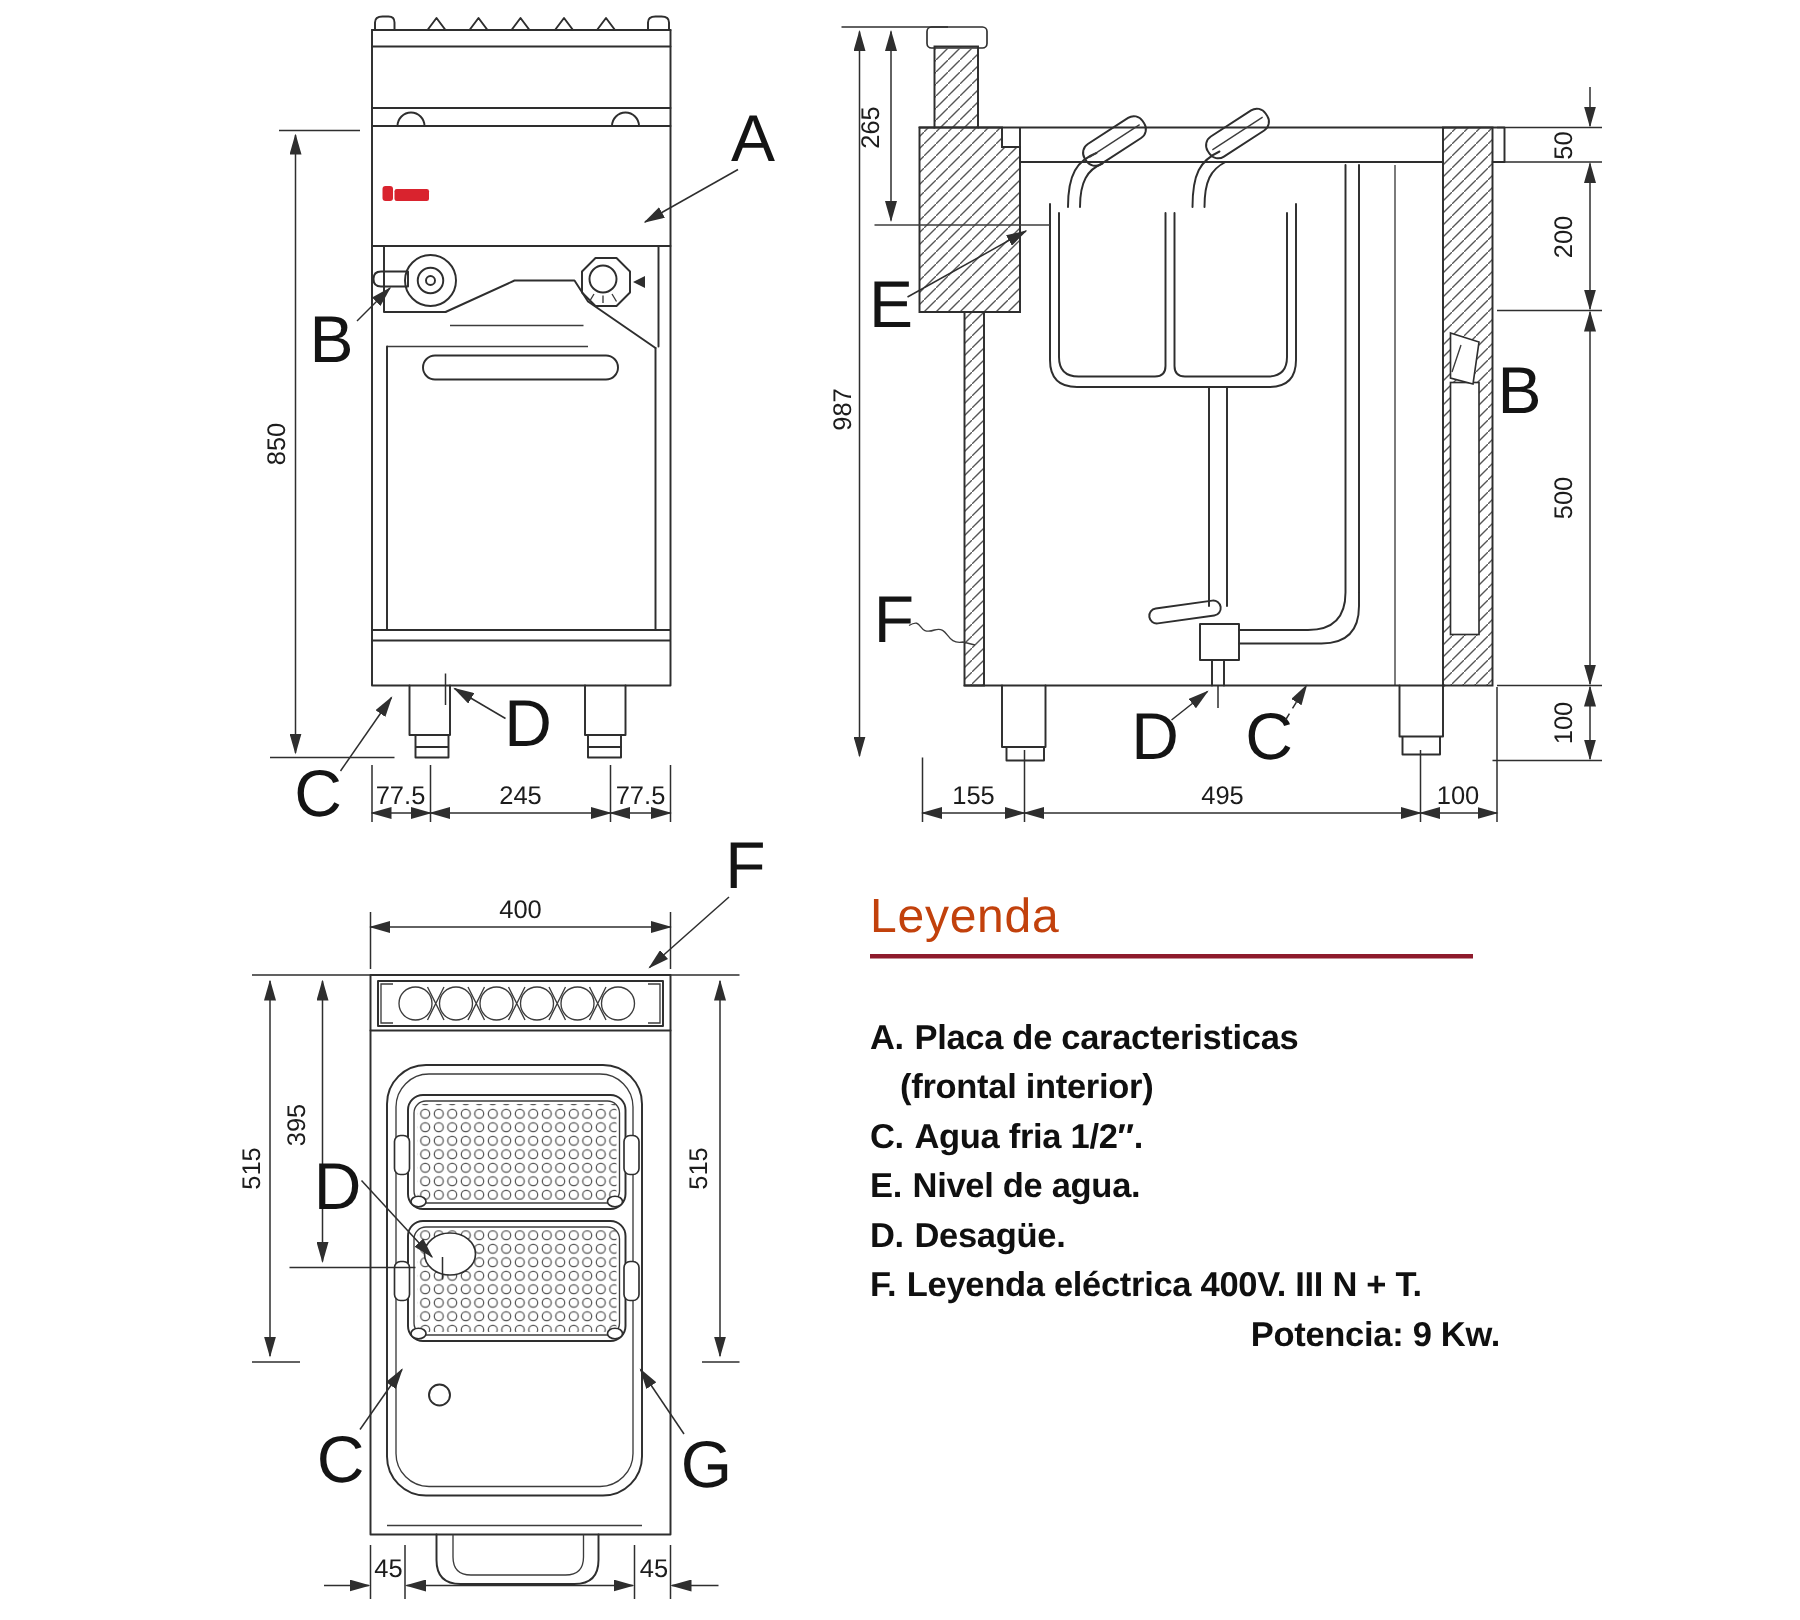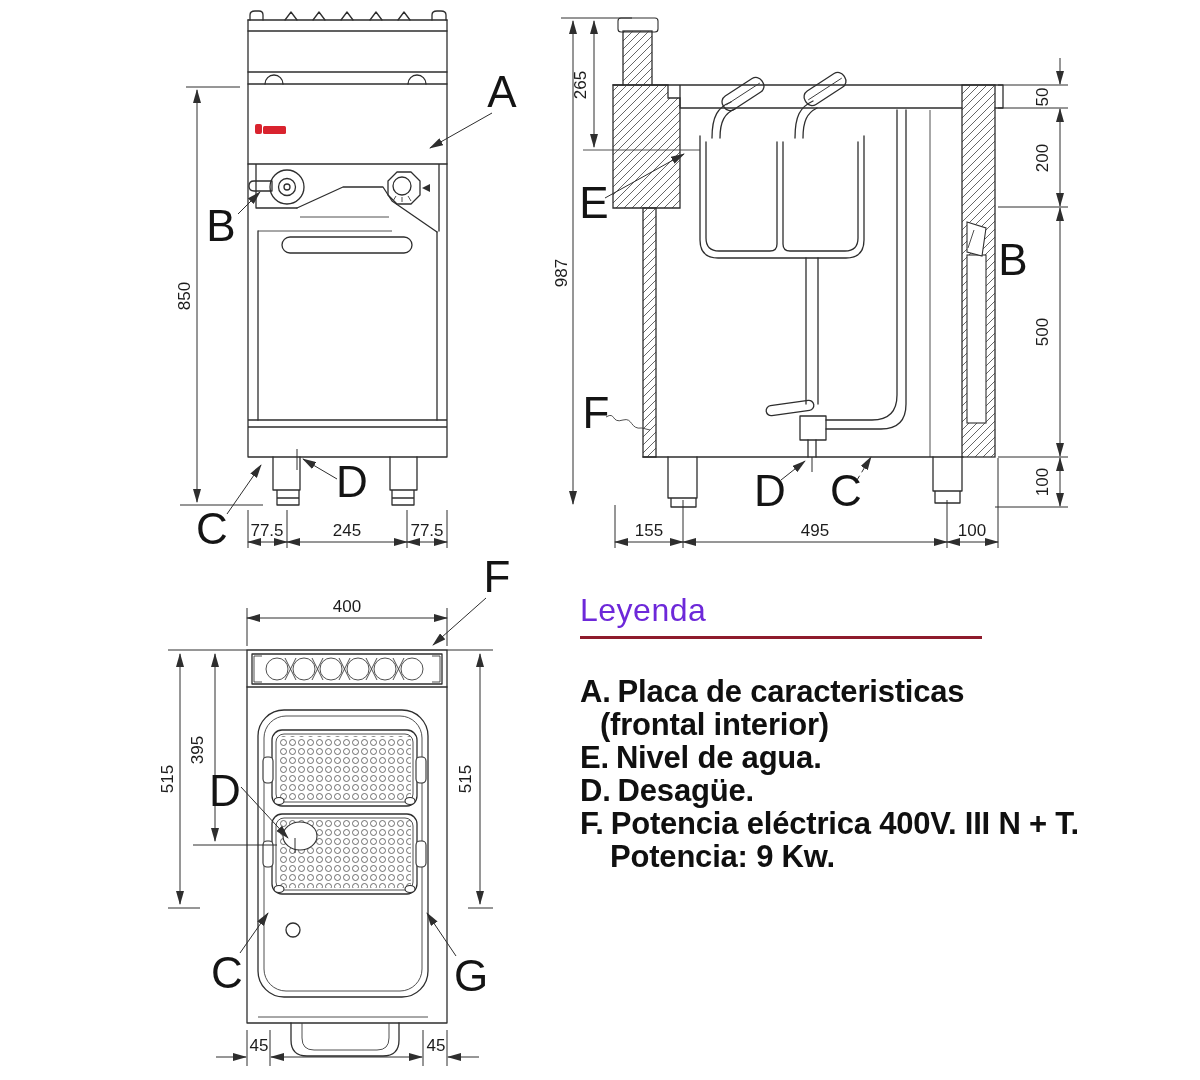--- a/index.html
+++ b/index.html
@@ -13,27 +13,27 @@
   .dm{stroke:#2e2e2e;stroke-width:1;fill:none;}
   .dsh{stroke:#2e2e2e;stroke-width:1;fill:none;stroke-dasharray:5 4;}
   .hv{fill:url(#hatch);stroke:#2e2e2e;stroke-width:1.3;}
   .wh{fill:#ffffff;stroke:#2e2e2e;stroke-width:1.1;}
   .fillk{fill:#2e2e2e;stroke:none;}
   .dimt{font-family:"Liberation Sans",sans-serif;font-size:17px;fill:#1c1c1c;}
   .callout{font-family:"Liberation Sans",sans-serif;font-size:44px;fill:#141414;}
 
   
   .legend{position:absolute;left:580px;top:592px;width:420px;color:#101010;}
-  .legend-title{font-size:32px;font-weight:400;color:#6d28d9;letter-spacing:0.5px;}
+  .legend-title{font-size:32px;font-weight:400;color:#c2410c;letter-spacing:0.5px;}
   .legend-rule{width:402px;height:3px;background:#8e1b2c;margin-top:7px;}
   .legend-items{margin-top:36px;}
-  .li{font-size:31px;font-weight:700;line-height:33px;letter-spacing:-0.2px;white-space:nowrap;}
+  .li{font-size:23px;font-weight:700;line-height:33px;letter-spacing:-0.2px;white-space:nowrap;}
   .li .lk{margin-right:7px;}
   .cont1{padding-left:20px;}
-  .cont2{padding-left:30px;}
+  .cont2{padding-left:30px;text-align:right;}
 </style>
 </head>
 <body>
 
 <div class="canvas">
 
 <svg class="drawing" width="1200" height="1080" viewBox="0 0 1200 1080">
   <defs>
     <marker id="arr" viewBox="0 0 14 8" refX="13" refY="4" markerWidth="14" markerHeight="8" markerUnits="userSpaceOnUse" orient="auto-start-reverse">
       <path d="M0,0 L14,4 L0,8 Z" fill="#2e2e2e"></path>
@@ -309,20 +309,21 @@
     </g>
   </g>
 </svg>
 
 <div class="legend">
   <div class="legend-title">Leyenda</div>
   <div class="legend-rule"></div>
   <div class="legend-items">
     <div class="li"><span class="lk">A.</span><span class="lt">Placa de caracteristicas</span></div>
     <div class="li cont1"><span class="lt">(frontal interior)</span></div>
+    <div class="li"><span class="lk">C.</span><span class="lt">Agua fria 1/2″.</span></div>
     <div class="li"><span class="lk">E.</span><span class="lt">Nivel de agua.</span></div>
     <div class="li"><span class="lk">D.</span><span class="lt">Desagüe.</span></div>
-    <div class="li"><span class="lk">F.</span><span class="lt">Potencia eléctrica 400V. III N + T.</span></div>
+    <div class="li"><span class="lk">F.</span><span class="lt">Leyenda eléctrica 400V. III N + T.</span></div>
     <div class="li cont2"><span class="lt">Potencia: 9 Kw.</span></div>
   </div>
 </div>
 
 </div>
 
 </body></html>

